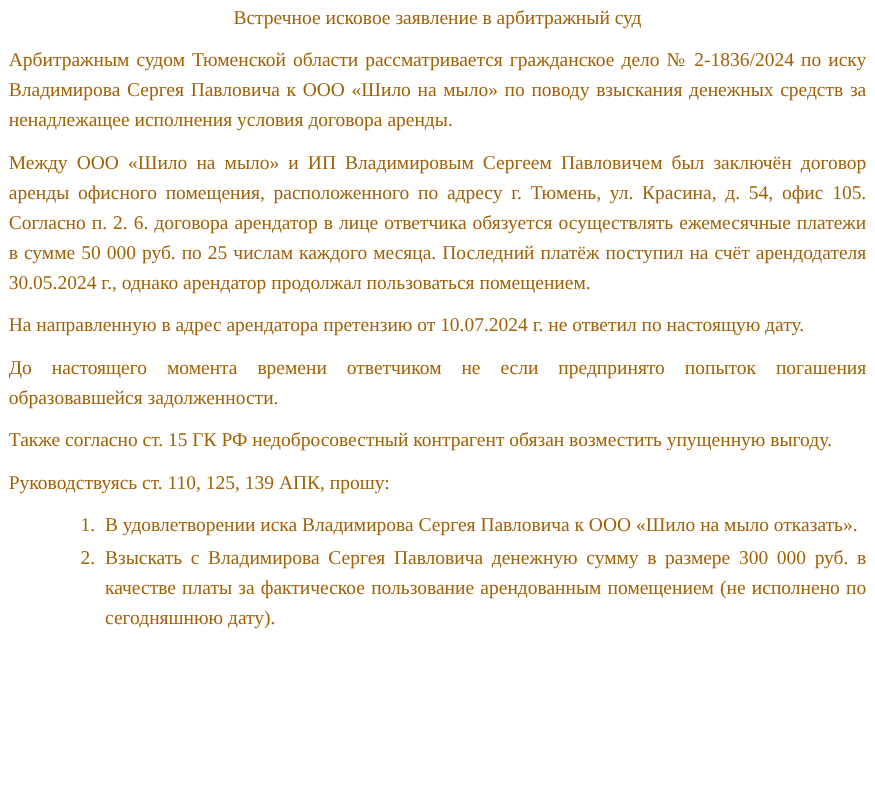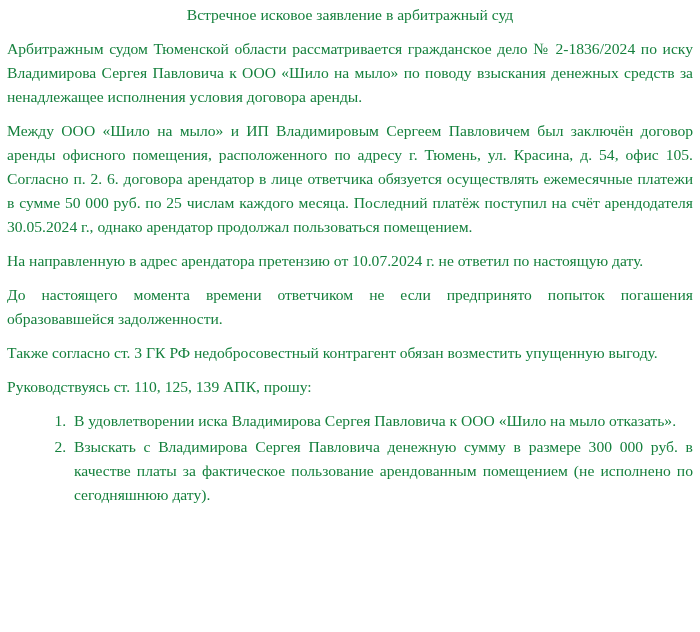--- a/index.html
+++ b/index.html
@@ -11,21 +11,21 @@
     width: 700px;
     height: 632px;
     overflow: hidden;
   }
   .page {
     box-sizing: border-box;
     width: 700px;
     height: 632px;
     padding: 3px 7px 4px 7px;
     background: #ffffff;
-    color: #15803d;
+    color: #a16207;
     font-family: "Liberation Serif", "DejaVu Serif", serif;
     font-size: 15.6px;
     line-height: 24px;
   }
   .doc-title {
     text-align: center;
     font-weight: normal;
     font-size: 15.6px;
     margin: 0 0 10px 0;
     padding: 0;
@@ -36,39 +36,39 @@
     text-align: justify;
   }
   .doc-list {
     margin: 10px 0 0 0;
     padding: 0 0 0 57px;
     list-style-type: decimal;
   }
   .doc-list-item {
     text-align: justify;
     padding-left: 4px;
-    margin: 0 0 2px 6px;
+    margin: 0 0 2px 16px;
   }
 </style>
 </head>
 <body>
 
 <div class="page">
   <h1 class="doc-title">Встречное исковое заявление в арбитражный суд</h1>
 
   <p class="doc-paragraph">Арбитражным судом Тюменской области рассматривается гражданское дело № 2-1836/2024 по иску Владимирова Сергея Павловича к ООО «Шило на мыло» по поводу взыскания денежных средств за ненадлежащее исполнения условия договора аренды.</p>
 
   <p class="doc-paragraph">Между ООО «Шило на мыло» и ИП Владимировым Сергеем Павловичем был заключён договор аренды офисного помещения, расположенного по адресу г. Тюмень, ул. Красина, д. 54, офис 105. Согласно п. 2. 6. договора арендатор в лице ответчика обязуется осуществлять ежемесячные платежи в сумме 50 000 руб. по 25 числам каждого месяца. Последний платёж поступил на счёт арендодателя 30.05.2024 г., однако арендатор продолжал пользоваться помещением.</p>
 
   <p class="doc-paragraph">На направленную в адрес арендатора претензию от 10.07.2024 г. не ответил по настоящую дату.</p>
 
 
   <p class="doc-paragraph">До настоящего момента времени ответчиком не если предпринято попыток погашения образовавшейся задолженности.</p>
 
-  <p class="doc-paragraph">Также согласно ст. 3 ГК РФ недобросовестный контрагент обязан возместить упущенную выгоду.</p>
+  <p class="doc-paragraph">Также согласно ст. 15 ГК РФ недобросовестный контрагент обязан возместить упущенную выгоду.</p>
 
   <p class="doc-paragraph">Руководствуясь ст. 110, 125, 139 АПК, прошу:</p>
 
   <ol class="doc-list">
     <li class="doc-list-item">В удовлетворении иска Владимирова Сергея Павловича к ООО «Шило на мыло отказать».</li>
     <li class="doc-list-item">Взыскать с Владимирова Сергея Павловича денежную сумму в размере 300 000 руб. в качестве платы за фактическое пользование арендованным помещением (не исполнено по сегодняшнюю дату).</li>
   </ol>
 </div>
 
 </body></html>

